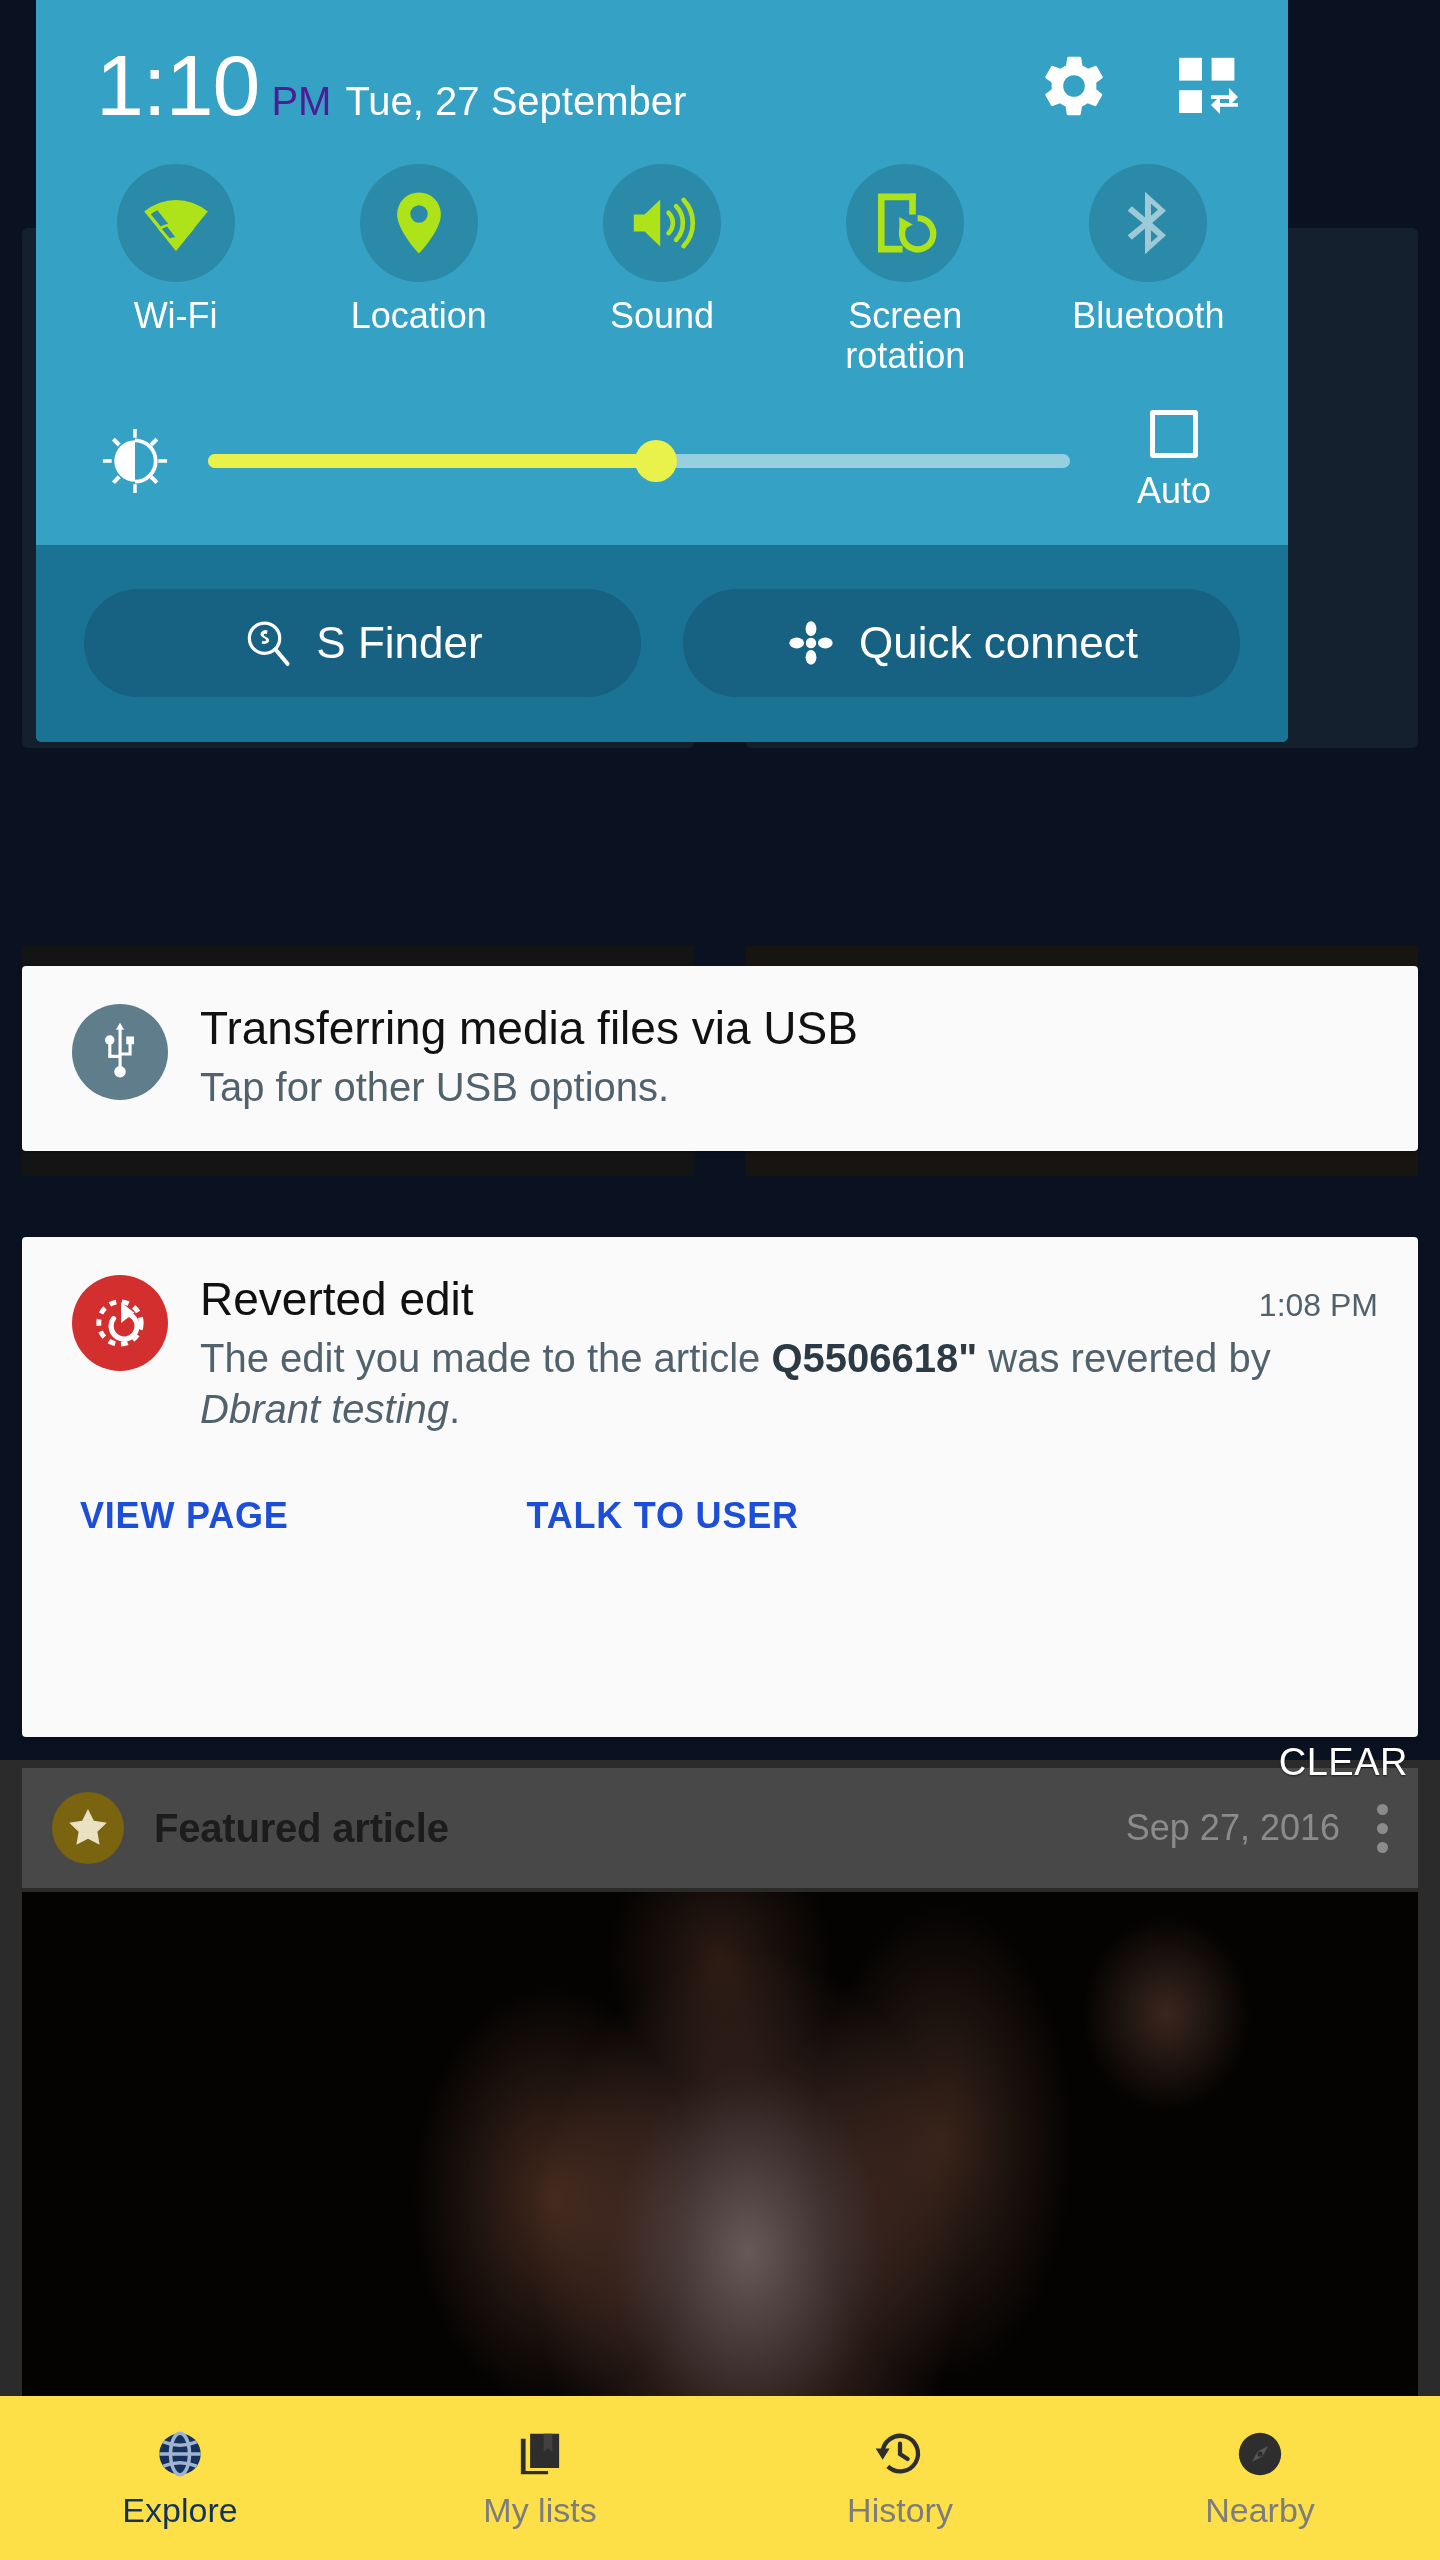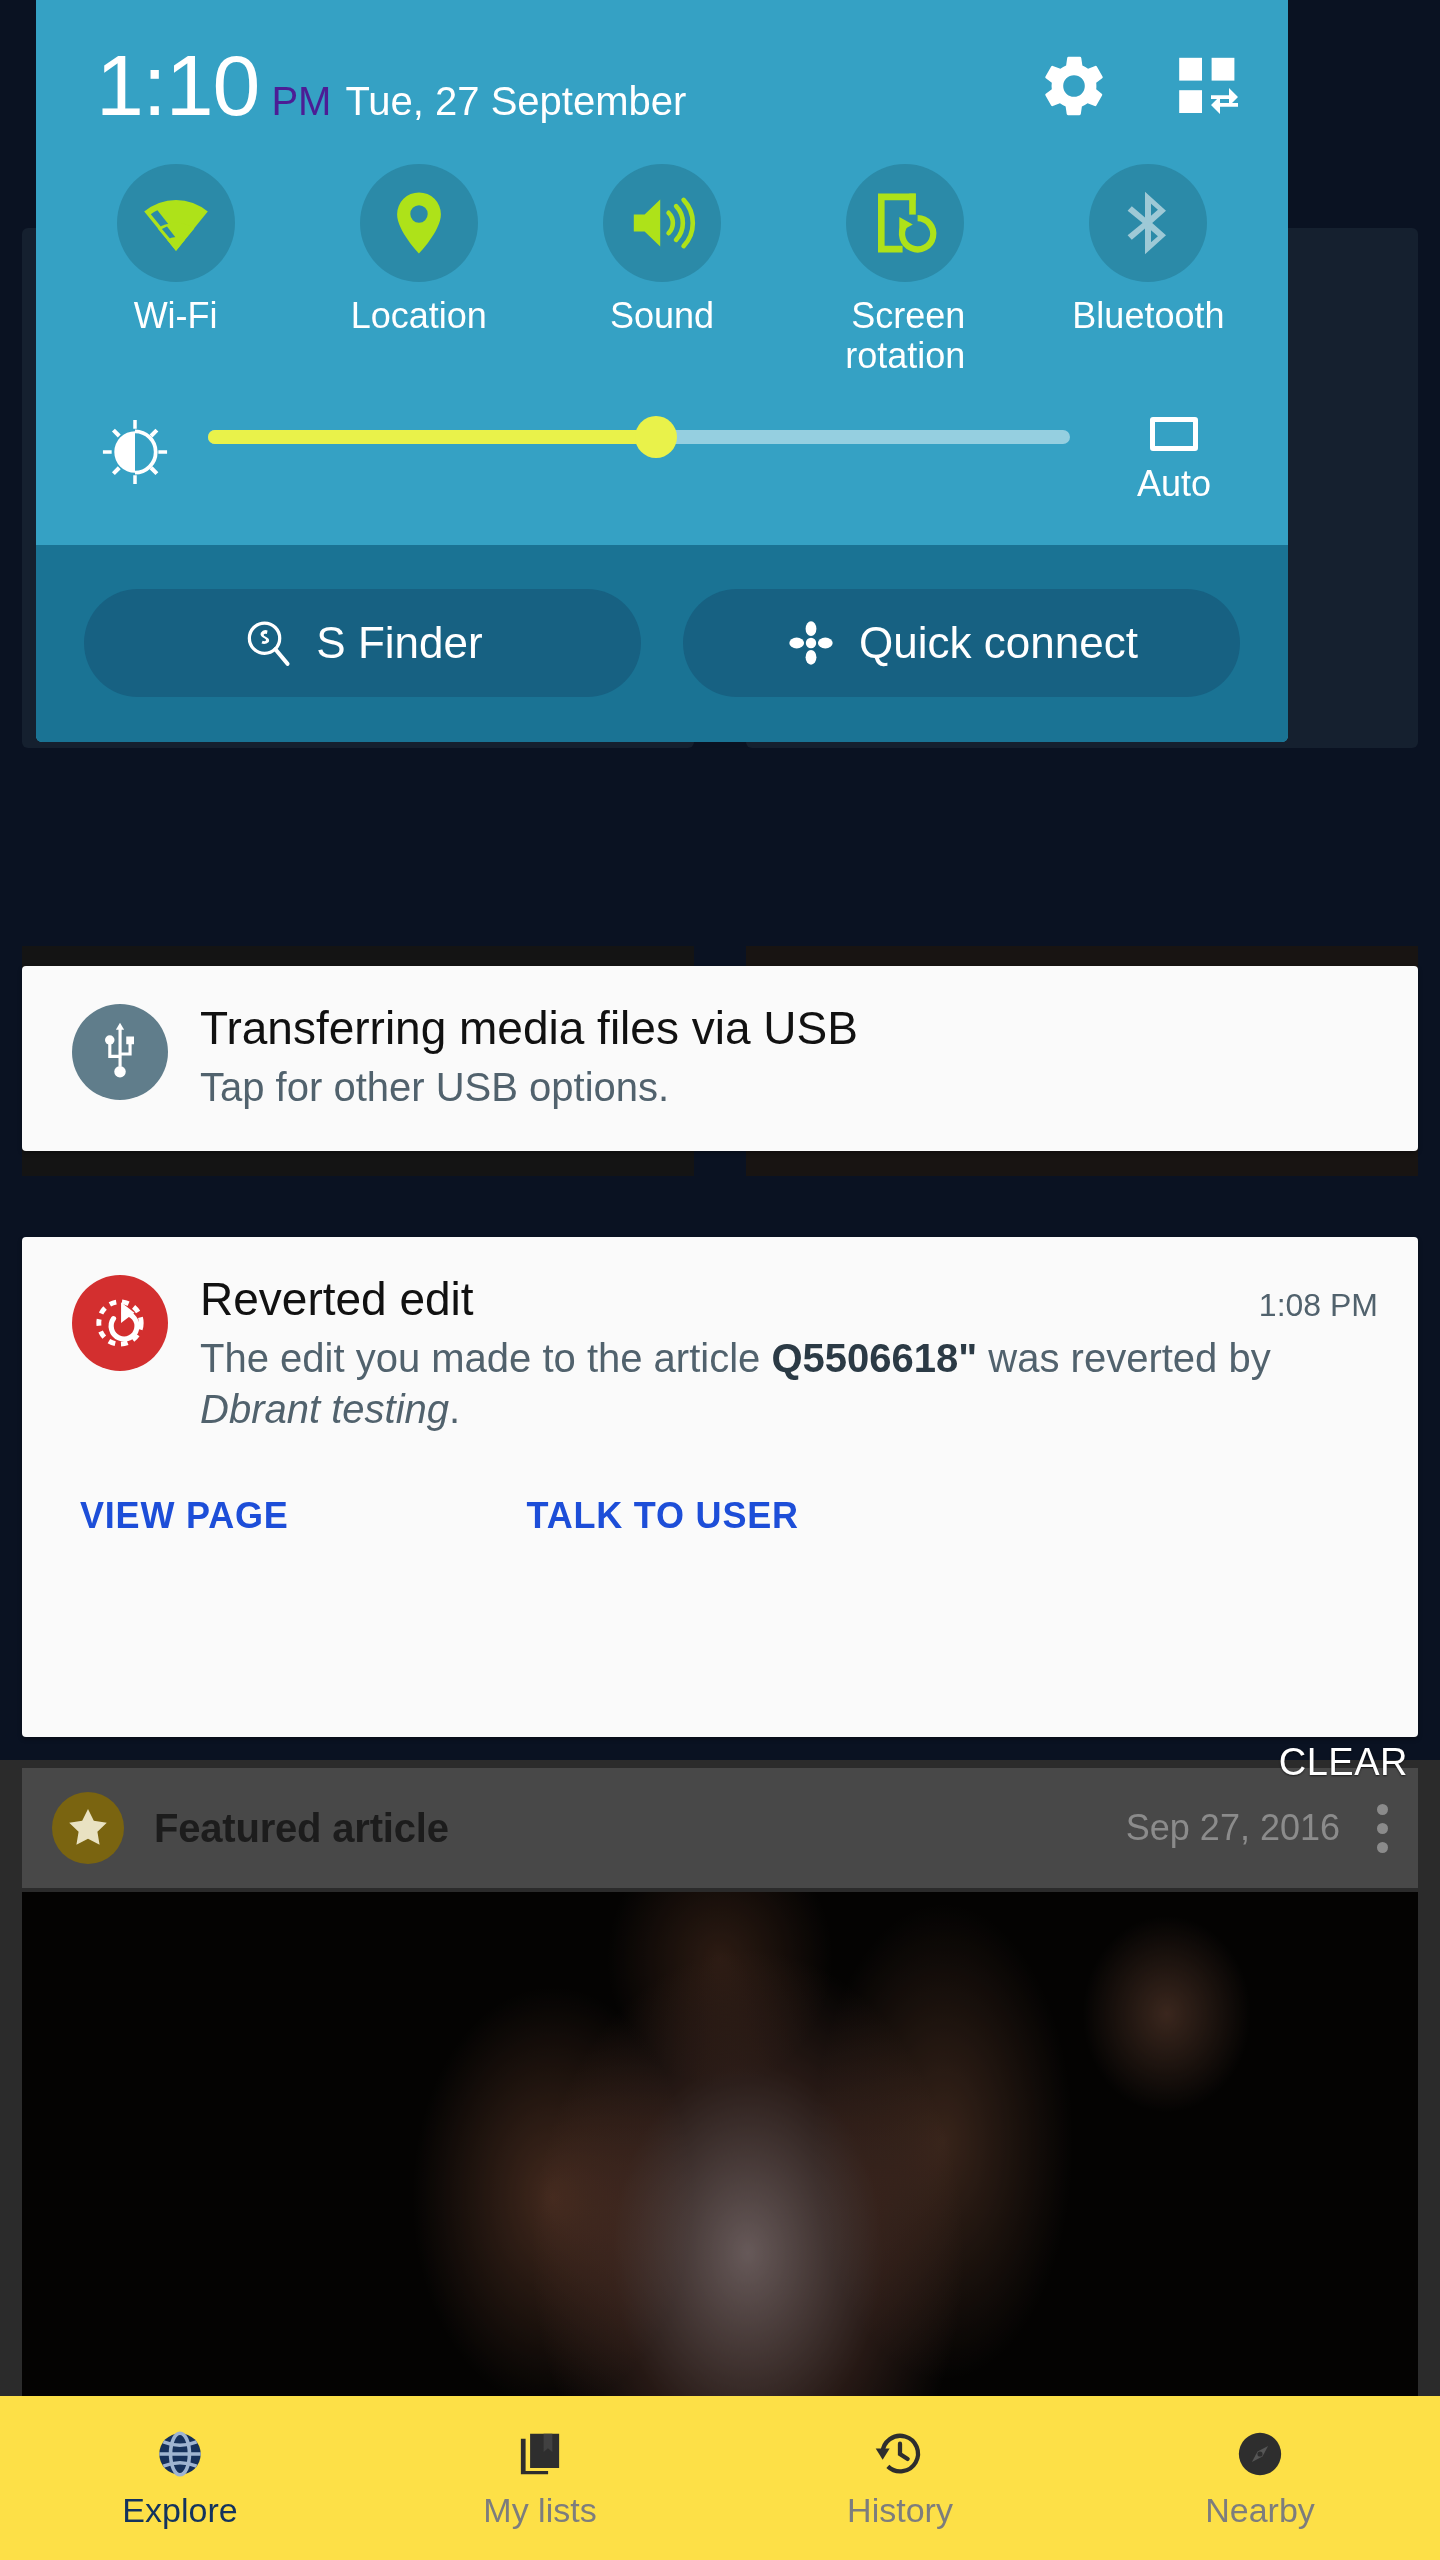--- a/index.html
+++ b/index.html
@@ -134,27 +134,27 @@
     display: flex; flex-direction: column; align-items: center;
   }
   .toggle-circle {
     width: 118px; height: 118px; border-radius: 50%;
     background: #2b8aa8;
     display: flex; align-items: center; justify-content: center;
   }
   .toggle-circle svg { display: block; }
   .toggle-label {
     margin-top: 14px;
-    font-size: 36px; color: #ffffff; text-align: right; line-height: 1.12;
+    font-size: 36px; color: #ffffff; text-align: center; line-height: 1.12;
     max-width: 230px;
   }
 
   
   .qs-brightness {
-    display: flex; 
+    display: flex; align-items: center;
     padding: 40px 44px 40px 60px;
     height: 168px;
   }
   .bright-icon { width: 78px; flex: 0 0 auto; display: flex; justify-content: center; }
   .slider-wrap {
     flex: 1 1 auto; position: relative; height: 40px;
     margin: 0 34px 0 34px; display: flex; align-items: center;
   }
   .slider-track {
     position: absolute; left: 0; right: 0; height: 14px; border-radius: 7px;

